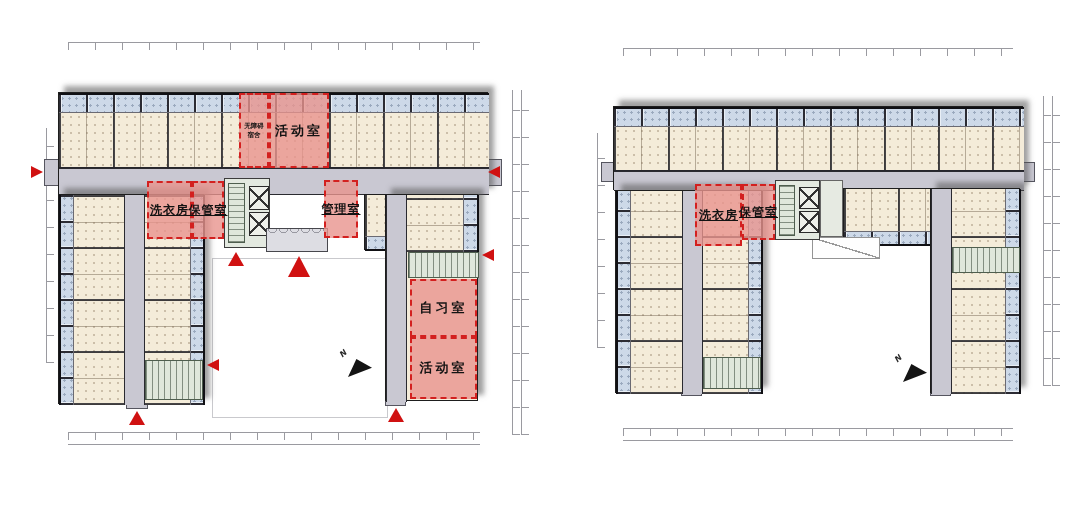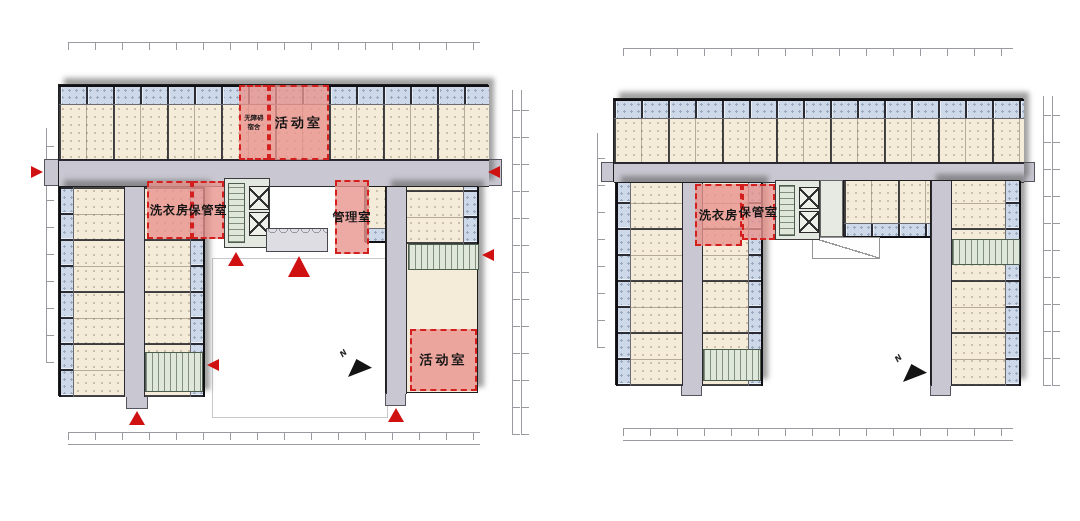--- a/index.html
+++ b/index.html
@@ -1,21 +1,21 @@
 <!DOCTYPE html>
 <html><head>
 <meta charset="utf-8">
 <style>
   html,body{margin:0;padding:0;background:#fff;}
   .canvas{position:relative;width:1080px;height:521px;background:#ffffff;overflow:hidden;
           font-family:"DejaVu Sans",sans-serif;}
   .plan{position:absolute;}
   .blk{position:absolute;box-sizing:border-box;}
   .shadowed{box-shadow:6px -6px 5px rgba(84,84,84,.55);}
-  .outline{border:1.5px solid #1e1e1e;}
+  .outline{border:1.5px solid #1e1e1e;margin-top:8px;}
   
   .cells-h{background-color:#f4ecd9;
     background-image:
       repeating-linear-gradient(90deg, rgba(40,40,45,.85) 0 2px, transparent 2px 54px),
       repeating-linear-gradient(90deg, rgba(120,105,85,.5) 0 1px, transparent 1px 27px),
       radial-gradient(rgba(120,100,70,.33) 1px, transparent 1.4px);
     background-size:auto,auto,8px 8px;
     border-bottom:1.5px solid #26262c;}
   .cells-v{background-color:#f4ecd9;
     background-image:
@@ -36,21 +36,21 @@
   .pods-v--left{border-left:2.5px solid #101014;border-right:1px solid #6a6a72;}
   .pods-v--right{border-right:2.5px solid #101014;border-left:1px solid #6a6a72;}
   .corridor{background:#c9c8d2;}
   .corr-h{border-top:1.5px solid #2a2a30;border-bottom:1.5px solid #2a2a30;}
   .corr-v{border-left:1.5px solid #2a2a30;border-right:1.5px solid #2a2a30;}
   .stub{background:#c9c8d2;border:1px solid #55555f;}
   
   .hl{background:rgba(233,148,141,.8);border:2px dashed #d3201f;z-index:6;
       display:flex;align-items:center;justify-content:center;}
   .room-label{font-weight:bold;color:#131313;font-size:13px;letter-spacing:3px;white-space:nowrap;}
-  .room-label--sm{font-size:12px;letter-spacing:1px;}
+  .room-label--sm{font-size:12px;letter-spacing:1px;text-decoration:underline;}
   .room-label--tiny{font-size:6.5px;letter-spacing:0;white-space:normal;width:21px;line-height:1.25;text-align:center;}
   
   .core{background:#e3e9e0;border:1px solid #3c3c3c;z-index:5;}
   .stair{background:#dfe7db;border:1px solid #4e5e4e;
     background-image:repeating-linear-gradient(90deg, rgba(55,70,55,.55) 0 1px, transparent 1px 6px);z-index:5;}
   .stair--v{background-image:repeating-linear-gradient(0deg, rgba(55,70,55,.55) 0 1px, transparent 1px 6px);}
   .elev{position:absolute;background:#eef0ea;border:1.2px solid #2a2a2a;
     background-image:
       linear-gradient(45deg, transparent calc(50% - .8px), #333 calc(50% - .8px) calc(50% + .8px), transparent calc(50% + .8px)),
       linear-gradient(-45deg, transparent calc(50% - .8px), #333 calc(50% - .8px) calc(50% + .8px), transparent calc(50% + .8px));}
@@ -134,33 +134,36 @@
     <div class="blk hl" style="left:162px;top:153px;width:32px;height:58px;">
       <span class="room-label room-label--sm">保管室</span>
     </div>
     <div class="blk core" style="left:194px;top:150px;width:46px;height:70px;">
       <div class="blk stair stair--v" style="left:3px;top:4px;width:17px;height:60px;"></div>
       <div class="elev" style="left:24px;top:7px;width:18px;height:22px;"></div>
       <div class="elev" style="left:24px;top:33px;width:18px;height:22px;"></div>
     </div>
     <div class="blk canopy" style="left:236px;top:200px;width:62px;height:24px;"></div>
 
-    <div class="blk hl" style="left:305px;top:152px;width:34px;height:74px;">
+    <div class="blk hl" style="left:294px;top:152px;width:34px;height:58px;">
       <span class="room-label room-label--sm">管理室</span>
     </div>
     <div class="blk outline" style="left:334px;top:158px;width:54px;height:56px;background:#f4ecd9;">
       <div class="blk cells-h" style="left:0;top:0;width:54px;height:41px;border-bottom:none;"></div>
       <div class="blk pods-h pods-h--bottom" style="left:0;top:41px;width:54px;height:15px;"></div>
     </div>
 
     <div class="blk shadowed outline" style="left:355px;top:158px;width:93px;height:207px;background:#f4ecd9;">
       <div class="blk corridor corr-v" style="left:0;top:0;width:21px;height:207px;"></div>
       <div class="blk cells-v" style="left:21px;top:0;width:56px;height:57px;"></div>
       <div class="blk pods-v pods-v--right" style="left:77px;top:0;width:16px;height:57px;"></div>
       <div class="blk stair" style="left:22px;top:57px;width:71px;height:26px;"></div>
+      <div class="blk hl" style="left:24px;top:84px;width:67px;height:58px;">
+        <span class="room-label">自习室</span>
+      </div>
       <div class="blk hl" style="left:24px;top:142px;width:67px;height:62px;">
         <span class="room-label">活动室</span>
       </div>
     </div>
 
     <div class="arr arr-right" style="left:1px;top:138px;"></div>
     <div class="arr arr-left" style="left:458px;top:138px;"></div>
     <div class="arr arr-up arr-up--big" style="left:258px;top:228px;"></div>
     <div class="arr arr-up" style="left:198px;top:224px;"></div>
     <div class="arr arr-left" style="left:177px;top:331px;"></div>

